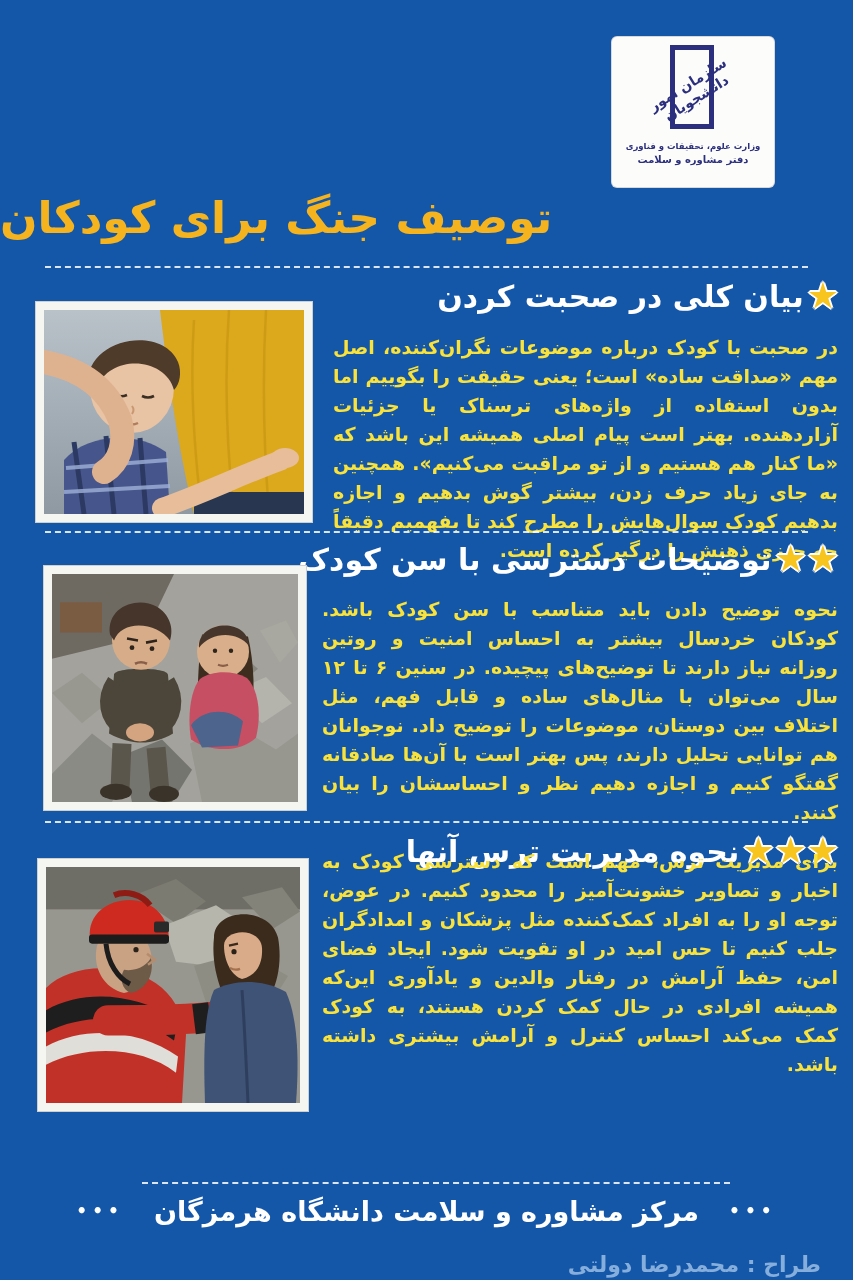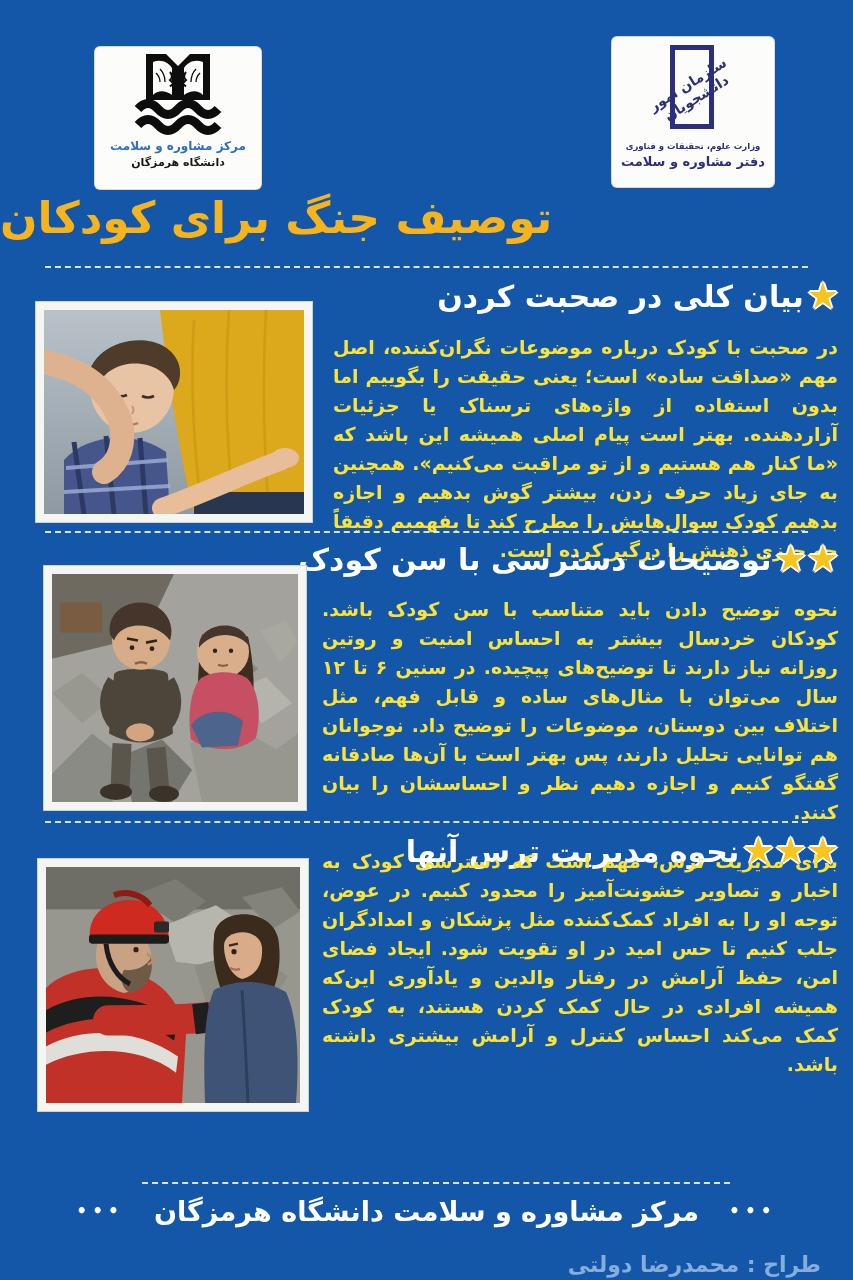--- a/index.html
+++ b/index.html
@@ -17,21 +17,21 @@
   .logo-left .l2{color:#171717;font-weight:bold;font-size:11px;margin-top:3px;}
   .logo-right{left:612px;top:37px;width:162px;height:150px;box-sizing:border-box;padding-top:4px;}
   .seal-wrap{position:relative;width:100%;height:96px;}
   .seal-frame{position:absolute;left:58px;top:4px;width:44px;height:84px;border:5px solid #2b2f7e;box-sizing:border-box;}
   .seal-text{
     position:absolute;left:10px;top:34px;width:140px;
     transform:rotate(-32deg);
     color:#2b2f7e;font-weight:bold;font-size:14px;text-align:center;
   }
   .logo-right .r1{color:#2b2f7e;font-size:8.5px;font-weight:bold;margin-top:4px;}
-  .logo-right .r2{color:#2b2f7e;font-size:13px;font-weight:bold;margin-top:3px;}
+  .logo-right .r2{color:#2b2f7e;font-size:10px;font-weight:bold;margin-top:3px;}
   
   .title{
     position:absolute;top:192px;left:0;width:100%;margin:0;
     text-align:left;color:#F5B41E;font-size:44px;font-weight:bold;
     letter-spacing:0;
   }
   .sep{position:absolute;left:45px;right:45px;height:0;border-top:2px dashed rgba(255,255,255,.85);}
   .sep1{top:266px}.sep2{top:531px}.sep3{top:821px}
   .fsep{position:absolute;top:1182px;left:142px;width:588px;height:0;border-top:2px dashed rgba(255,255,255,.85);}
   
@@ -71,36 +71,20 @@
   .credit{
     position:absolute;top:1252px;right:32px;
     color:#86AEDC;font-weight:bold;font-size:22px;direction:rtl;
   }
 </style>
 </head>
 <body>
 
 <div class="poster">
 
-  <div class="logo logo-left">
-    <svg class="emblem" width="104" height="82" viewBox="0 0 104 82">
-      <rect x="20" y="1" width="64" height="46" fill="#0d0d0d"></rect>
-      <path d="M40 1 L52 13 L64 1 Z" fill="#fcfcfa"></path>
-      <path d="M27 9 C35 6 42 9 46 15 L46 42 C39 37 32 37 27 42 Z" fill="#fcfcfa"></path>
-      <path d="M77 9 C69 6 62 9 58 15 L58 42 C65 37 72 37 77 42 Z" fill="#fcfcfa"></path>
-      <path d="M44 19 c2.5 3 2.5 6 0 8 l3.5 3.5 -3.5 3" stroke="#0d0d0d" stroke-width="2" fill="none"></path>
-      <path d="M60 19 c-2.5 3 -2.5 6 0 8 l-3.5 3.5 3.5 3" stroke="#0d0d0d" stroke-width="2" fill="none"></path>
-      <path d="M34 16 q5 5 5 13 M30 20 q4 4 4 9" stroke="#0d0d0d" stroke-width="1.3" fill="none"></path>
-      <path d="M70 16 q-5 5 -5 13 M74 20 q-4 4 -4 9" stroke="#0d0d0d" stroke-width="1.3" fill="none"></path>
-      <path d="M12 56 q10 -11 20 0 t20 0 t20 0 t20 0" stroke="#0d0d0d" stroke-width="9" fill="none"></path>
-      <path d="M12 72 q10 -11 20 0 t20 0 t20 0 t20 0" stroke="#0d0d0d" stroke-width="9" fill="none"></path>
-    </svg>
-    <div class="l1">مرکز مشاوره و سلامت</div>
-    <div class="l2">دانشگاه هرمزگان</div>
-  </div>
 
   <div class="logo logo-right">
     <div class="seal-wrap">
       <div class="seal-frame"></div>
       <div class="seal-text">سازمان امور دانشجویان</div>
     </div>
     <div class="r1">وزارت علوم، تحقیقات و فناوری</div>
     <div class="r2">دفتر مشاوره و سلامت</div>
   </div>
 

